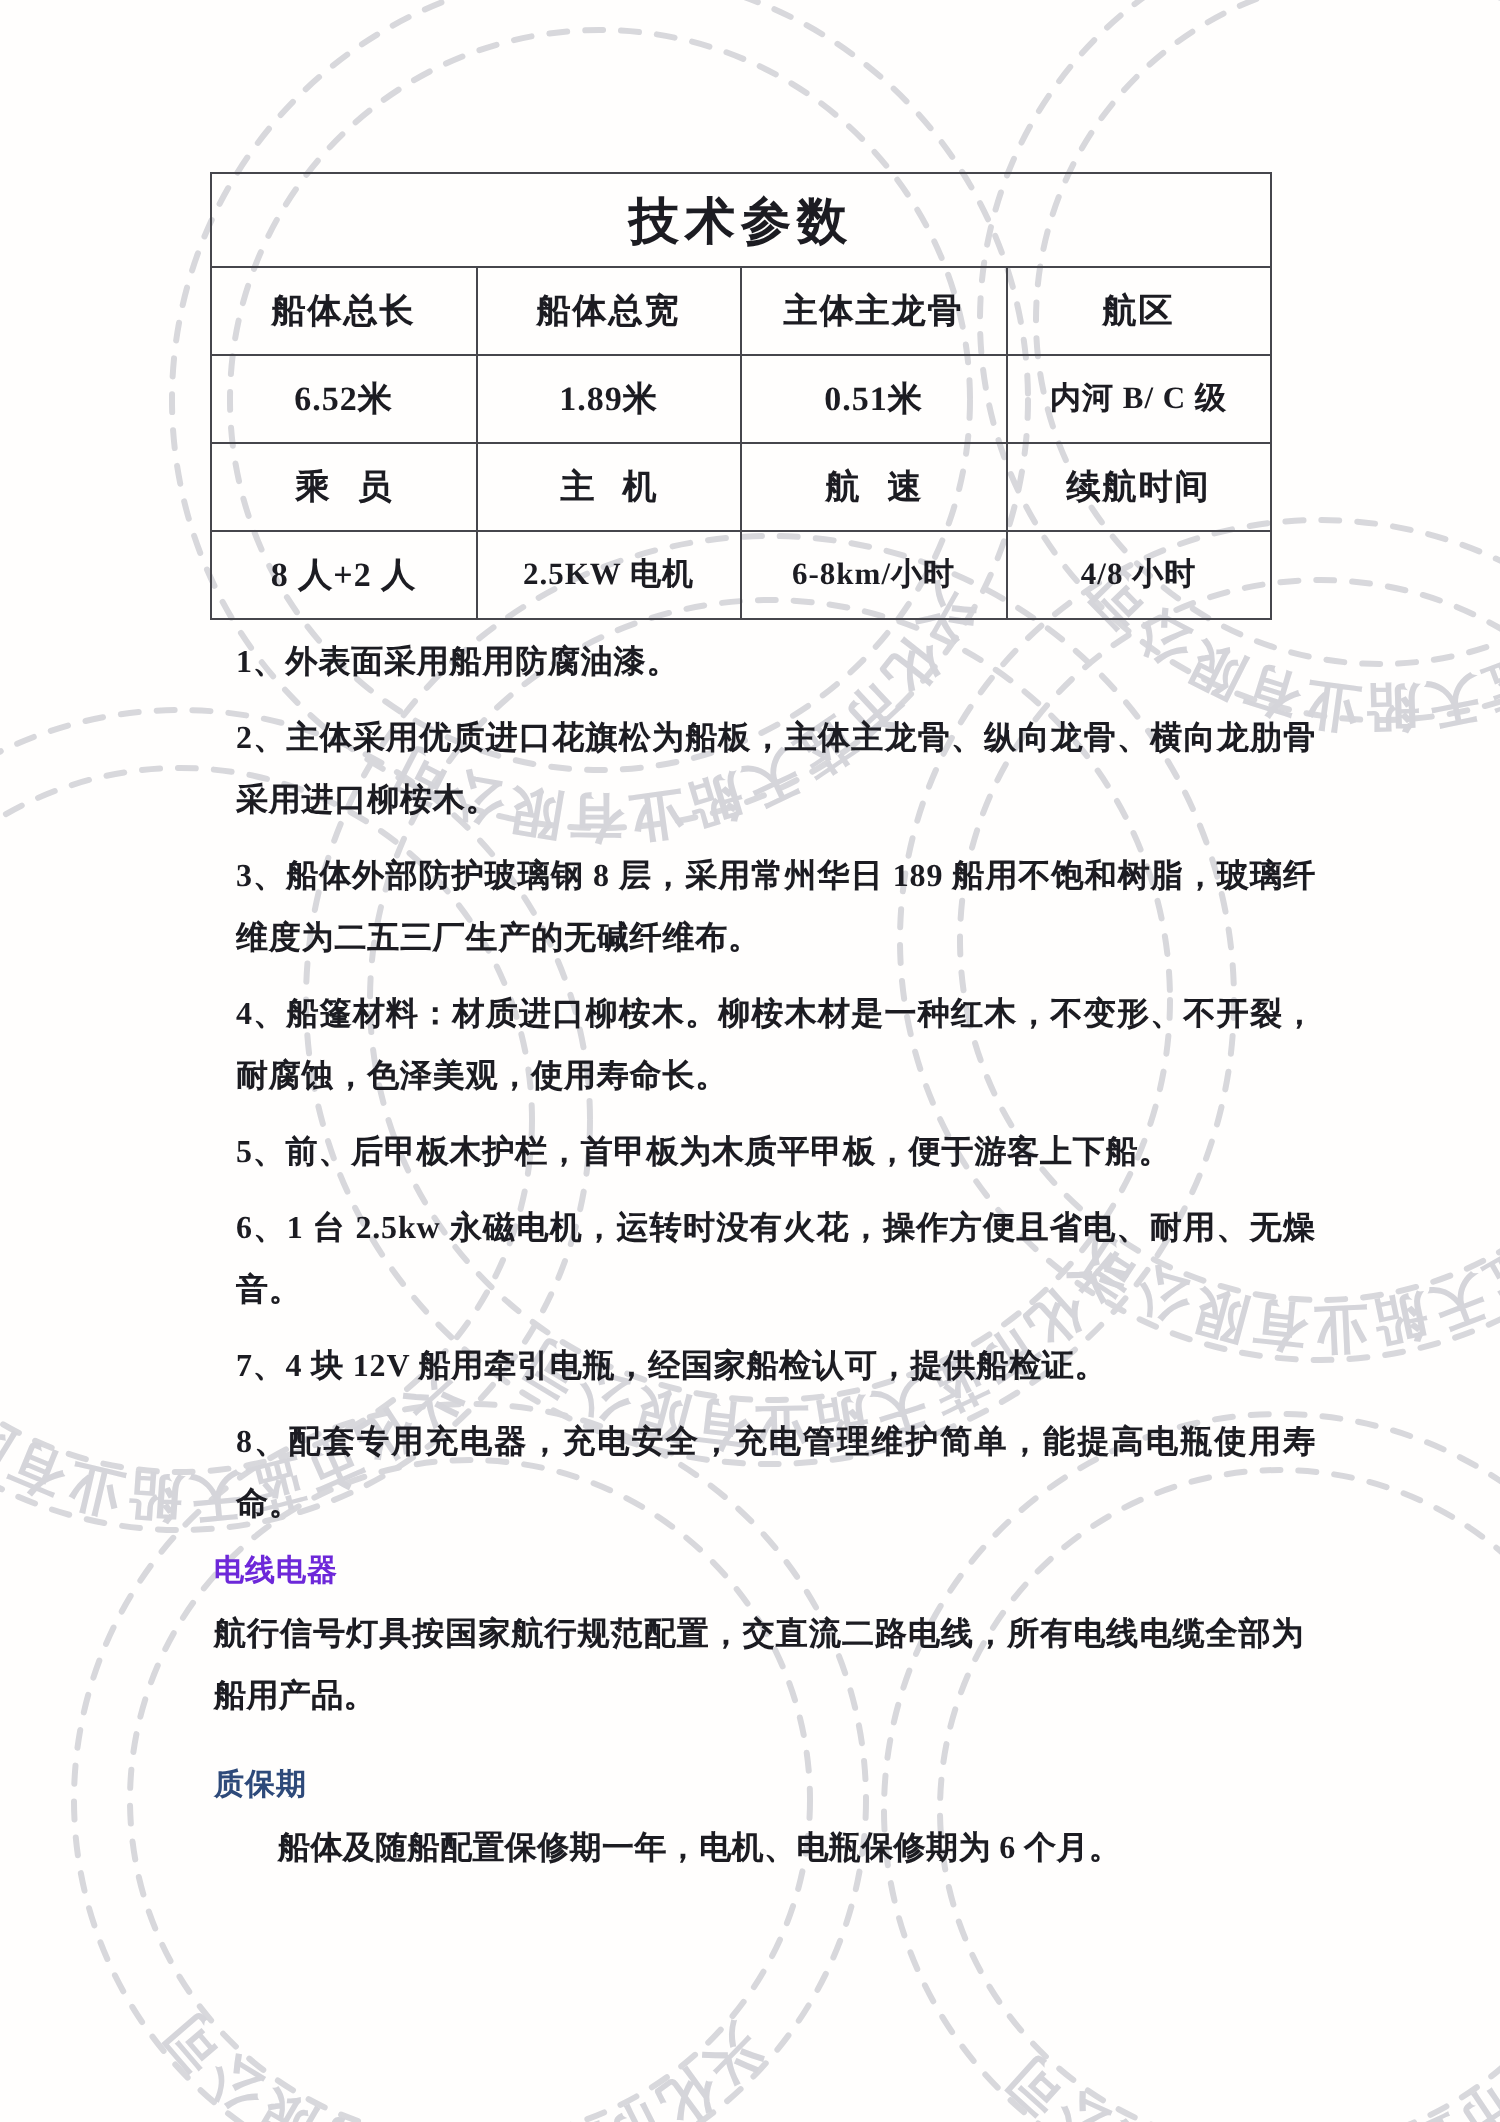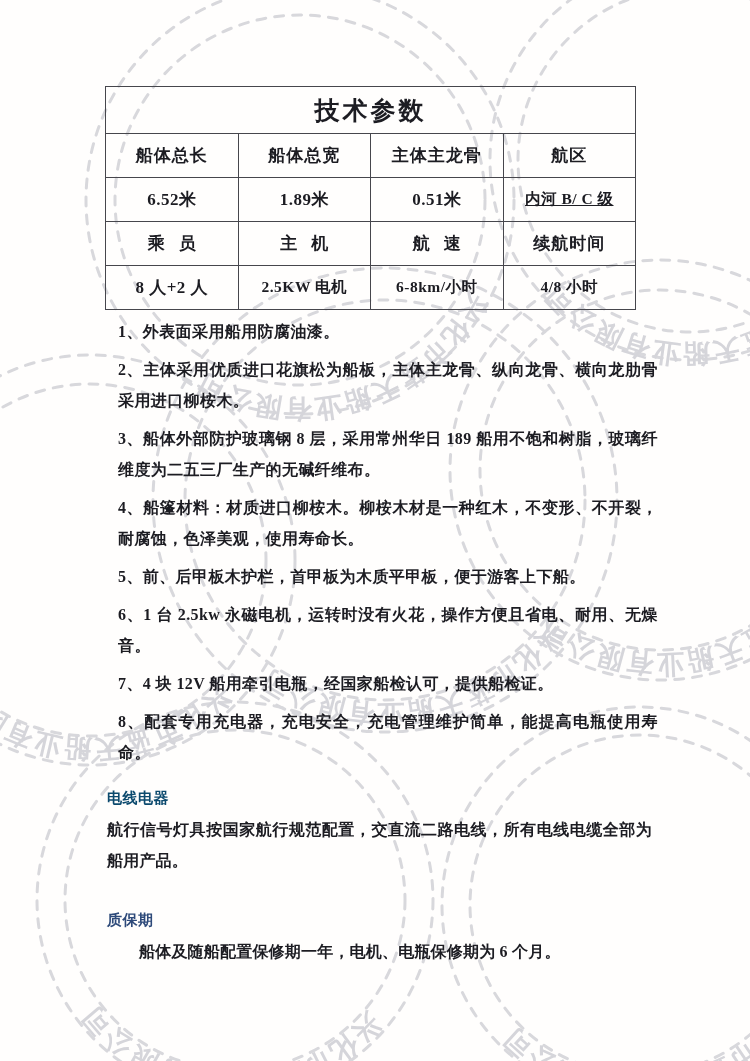--- a/index.html
+++ b/index.html
@@ -115,21 +115,21 @@
     font-weight: 700;
     line-height: 31px;
     letter-spacing: 0.2px;
     margin: 0;
     text-align: justify;
     text-justify: inter-ideograph;
   }
   .sec-body.indented { text-indent: 32px; }
 
   #sec-wiring { top: 774px; }
-  #sec-warranty { top: 908px; }
+  #sec-warranty { top: 881px; }
 </style>
 </head>
 <body>
 
 <div class="page">
 
   <div class="wm-layer">
     <svg class="wm-svg" width="750" height="1061" viewBox="0 0 750 1061" xmlns="http://www.w3.org/2000/svg">
       <defs>
 
@@ -198,21 +198,21 @@
             <td class="hdr" style="border-color: rgb(70, 70, 76);">船体总长</td>
             <td class="hdr" style="border-color: rgb(70, 70, 76);">船体总宽</td>
             <td class="hdr" style="border-color: rgb(70, 70, 76);">主体主龙骨</td>
             <td class="hdr" style="border-color: rgb(70, 70, 76);">航区</td>
           </tr>
 
           <tr>
             <td class="val" style="border-color: rgb(70, 70, 76);">6.52米</td>
             <td class="val" style="border-color: rgb(70, 70, 76);">1.89米</td>
             <td class="val" style="border-color: rgb(70, 70, 76);">0.51米</td>
-            <td class="val small-val" style="border-color: rgb(70, 70, 76); text-decoration: underline;">内河 B/ C 级</td>
+            <td class="val small-val" style="border-color: rgb(70, 70, 76);">内河 B/ C 级</td>
           </tr>
 
           <tr>
             <td class="hdr wide-sp" style="border-color: rgb(70, 70, 76);">乘员</td>
             <td class="hdr wide-sp" style="border-color: rgb(70, 70, 76); text-align: center;">主机</td>
             <td class="hdr wide-sp" style="border-color: rgb(70, 70, 76);">航速</td>
             <td class="hdr" style="border-color: rgb(70, 70, 76);">续航时间</td>
           </tr>
 
           <tr>
@@ -230,21 +230,21 @@
       <p class="li">2、主体采用优质进口花旗松为船板，主体主龙骨、纵向龙骨、横向龙肋骨采用进口柳桉木。</p>
       <p class="li">3、船体外部防护玻璃钢 8 层，采用常州华日 189 船用不饱和树脂，玻璃纤维度为二五三厂生产的无碱纤维布。</p>
       <p class="li">4、船篷材料：材质进口柳桉木。柳桉木材是一种红木，不变形、不开裂，耐腐蚀，色泽美观，使用寿命长。</p>
       <p class="li">5、前、后甲板木护栏，首甲板为木质平甲板，便于游客上下船。</p>
       <p class="li">6、1 台 2.5kw 永磁电机，运转时没有火花，操作方便且省电、耐用、无燥音。</p>
       <p class="li">7、4 块 12V 船用牵引电瓶，经国家船检认可，提供船检证。</p>
       <p class="li">8、配套专用充电器，充电安全，充电管理维护简单，能提高电瓶使用寿命。</p>
     </div>
 
     <div class="sec" id="sec-wiring">
-      <p class="sec-title" style="color: #0c4a6e; margin-top: 12px;">电线电器</p>
+      <p class="sec-title" style="color: #6d28d9;">电线电器</p>
       <p class="sec-body">航行信号灯具按国家航行规范配置，交直流二路电线，所有电线电缆全部为船用产品。</p>
     </div>
 
     <div class="sec" id="sec-warranty">
       <p class="sec-title" style="color: rgb(46, 74, 122);">质保期</p>
       <p class="sec-body indented">船体及随船配置保修期一年，电机、电瓶保修期为 6 个月。</p>
     </div>
 
   </div>
 </div>

